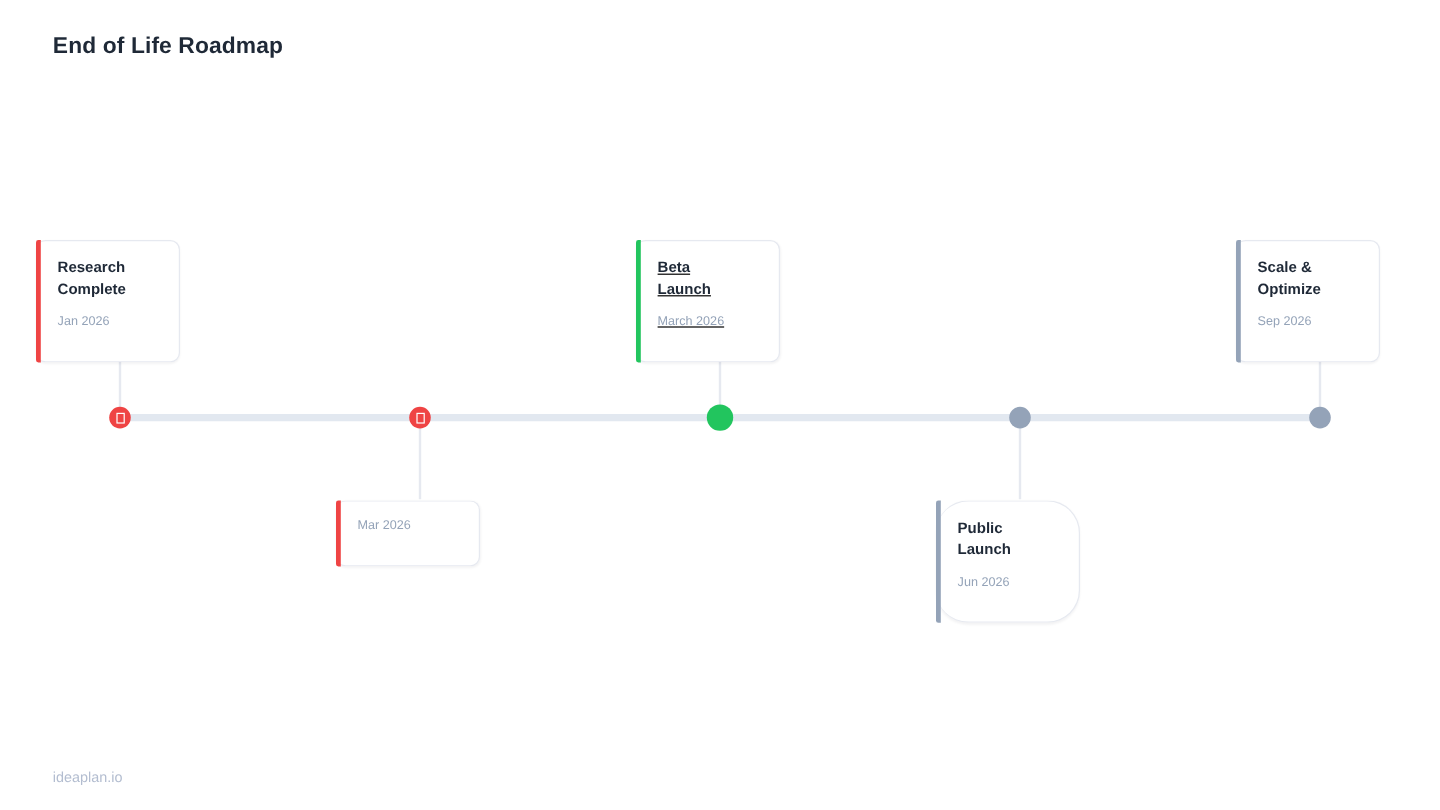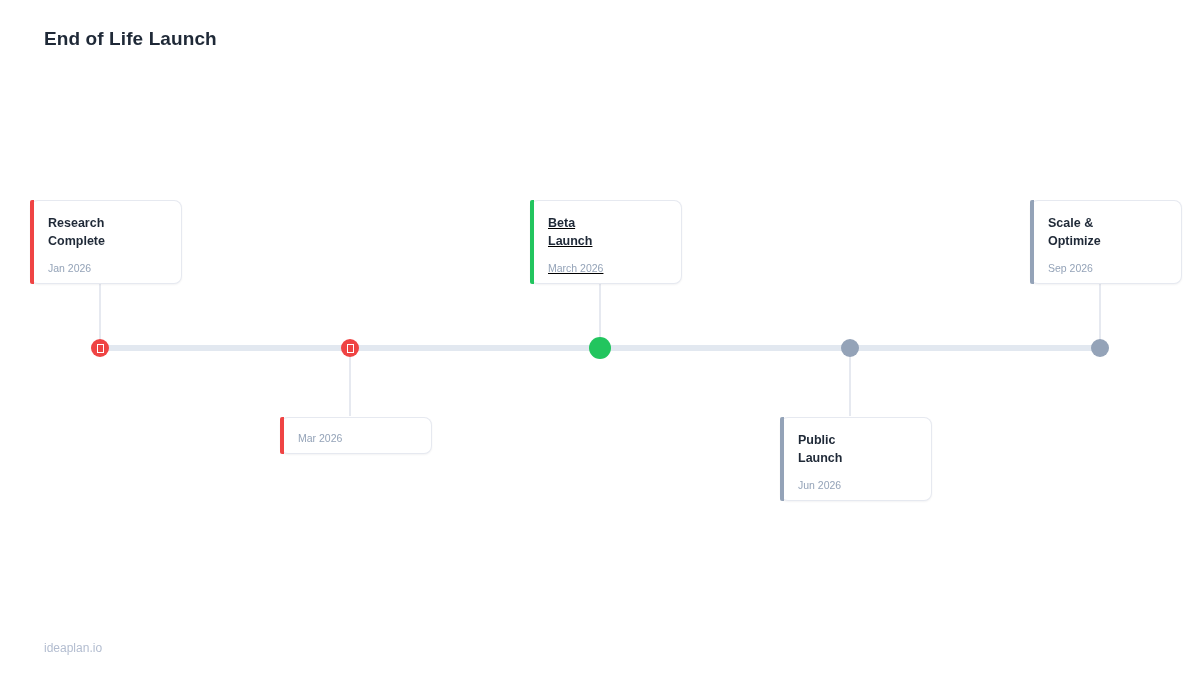--- a/index.html
+++ b/index.html
@@ -81,28 +81,28 @@
   .stem {
     position: absolute;
     width: 2px;
     background: #e6e9f0;
     margin-left: -1px;
     z-index: 1;
   }
 
   .card {
     position: absolute;
-    width: 152px;
+    width: 120px;
     box-sizing: border-box;
     background: #ffffff;
     border: 1px solid #e6e9f0;
     border-radius: 8px;
     border-left-width: 0;
     box-shadow: 0 1px 2px rgba(16, 24, 40, 0.05);
-    padding: 14px 16px 8px 18px;
+    padding: 14px 16px 26px 18px;
     z-index: 3;
   }
   .card-accent {
     position: absolute;
     left: 0;
     top: -1px;
     bottom: -1px;
     width: 4px;
     border-radius: 2px 0 0 2px;
   }
@@ -125,21 +125,21 @@
     position: absolute;
     left: 44px;
     top: 641px;
     font-size: 12px;
     color: #b3bdd0;
   }
 </style>
 </head>
 <body>
 
-<h1 class="page-title">End of Life Launch</h1>
+<h1 class="page-title">End of Life Roadmap</h1>
 
 <div class="timeline-area">
   <div class="timeline-axis"></div>
   <div id="milestone-layer">
       <div class="milestone" style="left: 100px;">
         <div class="stem" style="top: 280px; height: 68px;"></div>
         <div class="card" style="left: -70px; top: 200px;">
           <div class="card-accent" style="background: rgb(239, 68, 68);"></div>
           <div class="card-title">Research
 Complete</div>
@@ -164,21 +164,21 @@
         <div class="card" style="left: -70px; top: 200px; text-decoration: underline;">
           <div class="card-accent" style="background: rgb(34, 197, 94);"></div>
           <div class="card-title">Beta
 Launch</div>
           <div class="card-date">March 2026</div>
         </div>
         <div class="dot large" style="top: 348px; background: rgb(34, 197, 94);"></div>
       </div>
       <div class="milestone" style="left: 850px;">
         <div class="stem" style="top: 348px; height: 68px;"></div>
-        <div class="card" style="left: -70px; top: 417px;">
+        <div class="card" style="left: -70px; top: 417px; border-radius: 27px;">
           <div class="card-accent" style="background: rgb(148, 163, 184);"></div>
           <div class="card-title">Public
 Launch</div>
           <div class="card-date">Jun 2026</div>
         </div>
         <div class="dot small" style="top: 348px; background: rgb(148, 163, 184);"></div>
       </div>
       <div class="milestone" style="left: 1100px;">
         <div class="stem" style="top: 280px; height: 68px;"></div>
         <div class="card" style="left: -70px; top: 200px;">

